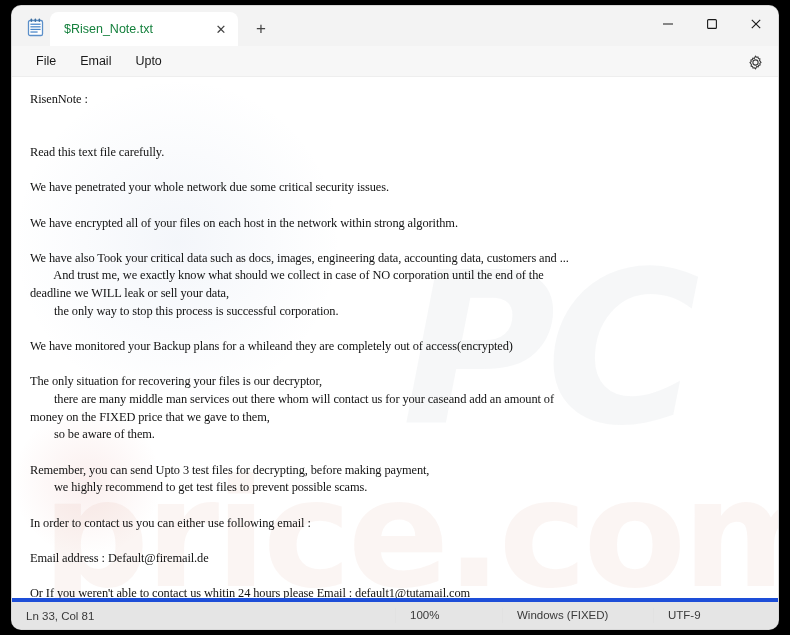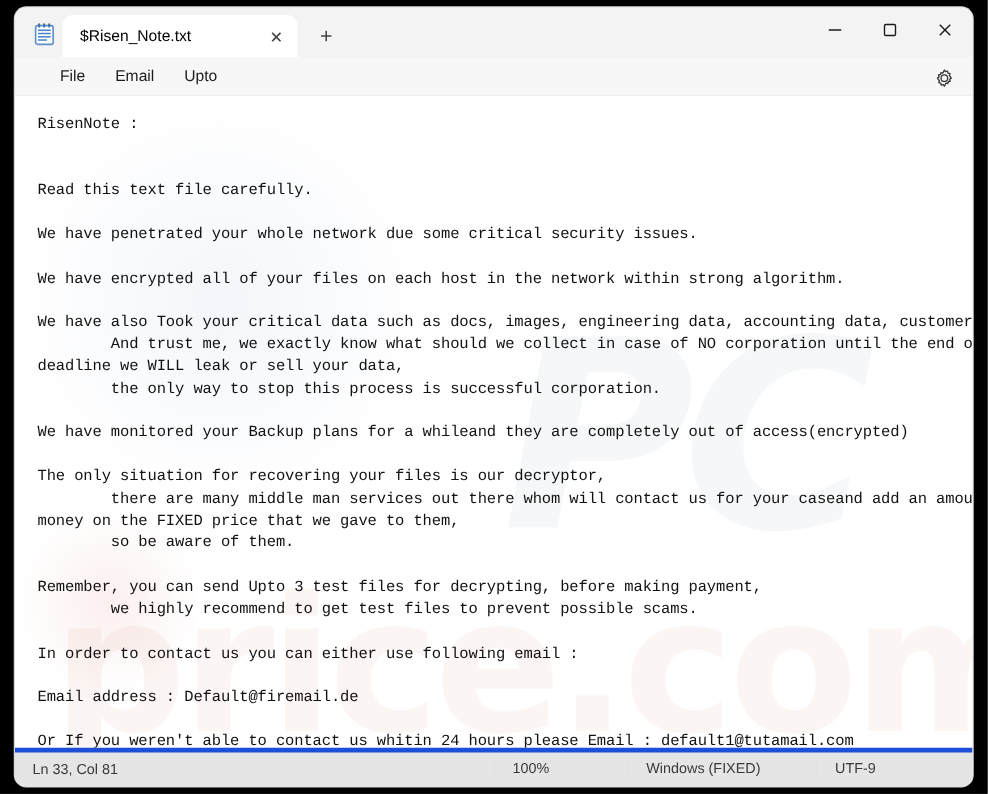--- a/index.html
+++ b/index.html
@@ -55,21 +55,21 @@
     display: flex;
     align-items: center;
     padding: 0 6px 0 14px;
     box-sizing: border-box;
     position: relative;
     flex: 0 0 auto;
   }
   .tab-title {
     flex: 1 1 auto;
     font-size: 12.5px;
-    color: #000000;
+    color: #15803d;
     white-space: nowrap;
     overflow: hidden;
     text-overflow: ellipsis;
   }
   .tab-close {
     width: 22px;
     height: 22px;
     border-radius: 4px;
     display: flex;
     align-items: center;
@@ -110,21 +110,21 @@
     color: #1a1a1a;
   }
   .wc.close-btn svg { stroke: #1a1a1a; }
 
   
   .menubar {
     height: 30px;
     background: #f7f7f7;
     display: flex;
     align-items: center;
-    padding-left: 24px;
+    padding-left: 12px;
     position: relative;
     flex: 0 0 auto;
     border-bottom: 1px solid #eeeeee;
   }
   .menu-item {
     font-size: 12.5px;
     color: #1b1b1b;
     padding: 4px 12px;
     border-radius: 4px;
   }
@@ -188,21 +188,21 @@
     top: 130px;
     width: 150px;
     height: 150px;
     border-radius: 50%;
     background: radial-gradient(circle, rgba(215,100,90,0.10) 0%, rgba(215,100,90,0.0) 70%);
   }
 
   .text-area {
     position: relative;
     padding: 14px 10px 10px 18px;
-    font-family: Liberation Mono, monospace;
+    font-family: Liberation Serif, serif;
     font-size: 12.4px;
     line-height: 17.65px;
     color: #121212;
     white-space: pre;
     letter-spacing: -0.1px;
   }
   .line { min-height: 17.65px; }
 
   
   .statusbar {

